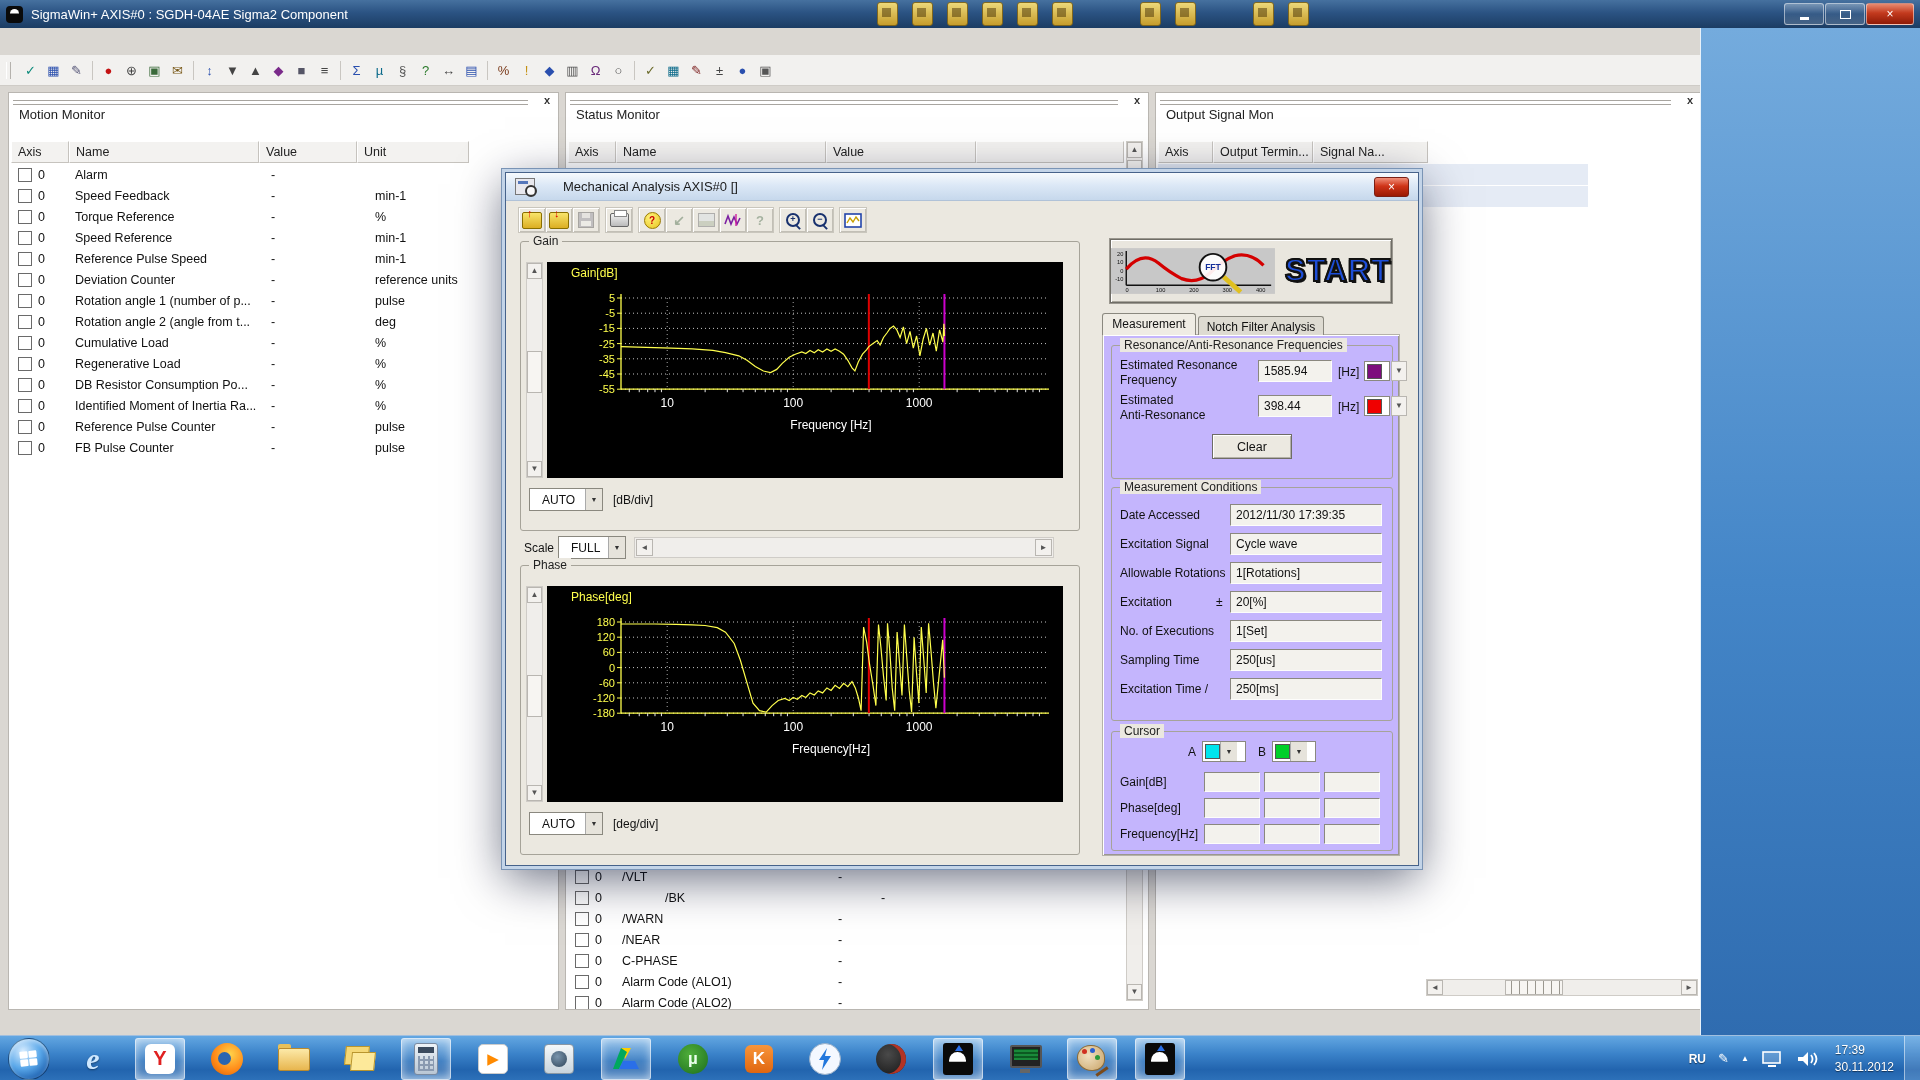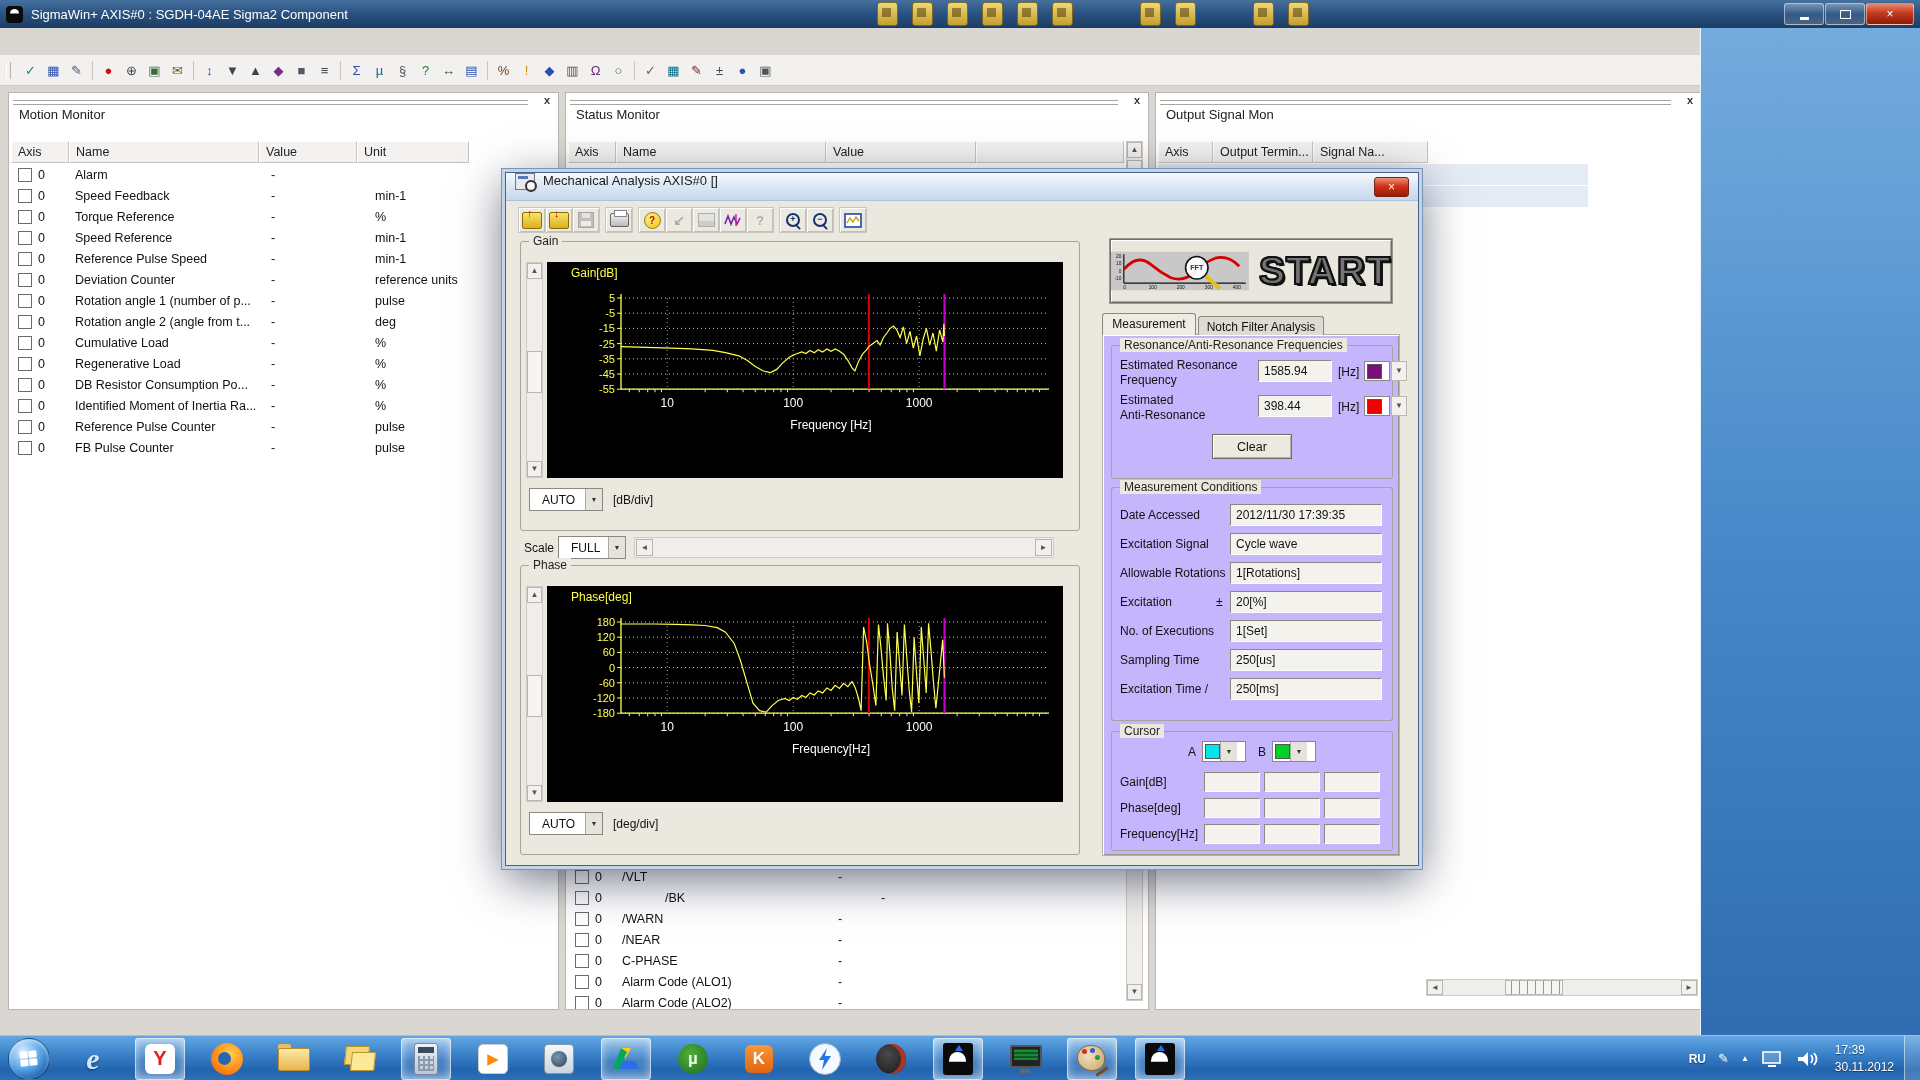--- a/index.html
+++ b/index.html
@@ -50,21 +50,21 @@
   .sb{position:absolute;background:#f0eeeb;border:1px solid #cfccc7;box-sizing:border-box;}
   .sarr{position:absolute;background:#f3f1ee;border:1px solid #b9b6b1;color:#555;
     display:grid;place-items:center;font-size:8px;line-height:1;box-sizing:border-box;}
   .sthumb{position:absolute;background:#f7f5f2;border:1px solid #b9b6b1;box-sizing:border-box;}
   .gripthumb{background:#f7f5f2 repeating-linear-gradient(90deg,transparent 0 5px,#9a978f 5px 6px,transparent 6px 8px);}
   
   #dlg{position:absolute;left:505px;top:172px;width:912px;height:692px;background:#ebe8e0;
     border:1px solid #46628a;box-shadow:0 0 0 3px #c3d4e8,0 0 0 4px #7a94b5,0 12px 45px rgba(0,10,40,.6);}
   #dtitle{position:absolute;left:0;top:0;width:100%;height:27px;
     background:linear-gradient(180deg,#f6fafd,#dce8f6 45%,#c6d8ec);border-bottom:1px solid #b0c2d8;
-    display:flex;align-items:flex-start;font-size:13px;color:#1b1b1b;}
+    display:flex;align-items:center;font-size:13px;color:#1b1b1b;gap:20px;}
   .dico{width:18px;height:15px;margin:0 8px 0 9px;position:relative;border:1px solid #777;background:#e8e8ee;}
   .dico::before{content:"";position:absolute;left:2px;top:2px;width:10px;height:3px;background:#5577bb;}
   .dico::after{content:"";position:absolute;right:-3px;bottom:-3px;width:8px;height:8px;border:2px solid #333;border-radius:50%;background:rgba(255,255,255,.7);}
   #dclose{position:absolute;right:9px;top:4px;width:33px;height:18px;border-radius:3px;border:1px solid #7a1f14;
     background:linear-gradient(#f0907a,#cf3418 45%,#9a1a04);color:#fff;font-size:12px;display:grid;place-items:center;}
   .dtb{position:absolute;width:26px;height:24px;background:#ece9e1;border:1px solid #c9c6bd;
     box-shadow:inset 1px 1px 0 #fff,inset -1px -1px 0 #c2bfb6;display:grid;place-items:center;}
   .dim{opacity:.45;filter:grayscale(60%);}
   .grp{position:absolute;border:1px solid #a6a399;border-radius:3px;}
   .lg{position:absolute;top:-8px;left:8px;background:#ebe8e0;padding:0 4px;font-size:12px;color:#222;white-space:nowrap;}
@@ -83,21 +83,21 @@
   .plotbox{position:absolute;background:#000;}
   .tab{position:absolute;box-sizing:border-box;font-size:12px;color:#111;text-align:center;
     border:1px solid #8a887f;border-bottom:none;border-radius:3px 3px 0 0;padding-top:3px;}
   .tab.on{background:#efece4;height:22px;z-index:3;}
   .tab.off{background:#dedbd2;height:19px;z-index:1;}
   .tabpage{position:absolute;background:#c4b5fd;border:1px solid #b5b2a9;
     box-shadow:inset 1px 1px 0 #fff,inset -1px -1px 0 #9a978f;}
   #startbtn{position:absolute;border:1px solid #6f6d66;background:#e9e6de;
     box-shadow:inset 1px 1px 0 #fff,inset -1px -1px 0 #a8a59c,0 0 0 1px #9a978f;
     display:flex;align-items:center;justify-content:center;gap:10px;}
-  #starttext{font-size:39px;font-weight:bold;color:#737373;letter-spacing:1px;
+  #starttext{font-size:31px;font-weight:bold;color:#1d4ed8;letter-spacing:1px;
     -webkit-text-stroke:2px #111;text-shadow:2px 2px 0 #111,-1px -1px 0 #111,1px -1px 0 #111,-1px 1px 0 #111;}
   
   #desktop{position:absolute;left:1700px;top:28px;width:220px;height:1007px;
     background:linear-gradient(180deg,#74abdd,#4486c8 55%,#2f6cb0);border-left:1px solid #e8f2fa;}
   #taskbar{position:absolute;left:0;top:1035px;width:1920px;height:45px;
     background:linear-gradient(180deg,#63a7e2,#3a82c9 40%,#2264ae 75%,#2e72ba);
     border-top:1px solid rgba(255,255,255,.55);display:flex;align-items:center;}
   #orb{width:40px;height:40px;border-radius:50%;margin:0 10px 0 8px;position:relative;flex:none;
     background:radial-gradient(circle at 35% 30%,#d6ecff 0%,#5aa8ea 45%,#1c5fae 80%,#123f7a 100%);
     border:1px solid rgba(0,0,0,.35);box-shadow:inset 0 2px 4px rgba(255,255,255,.6);}

